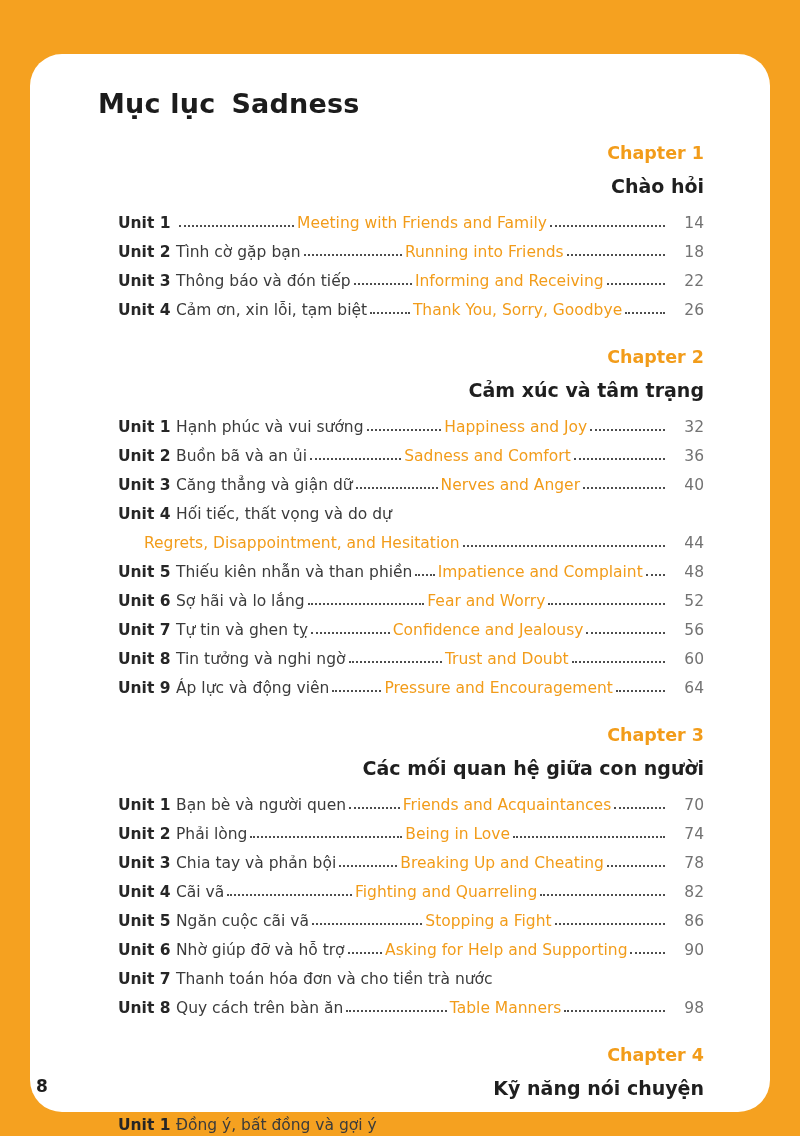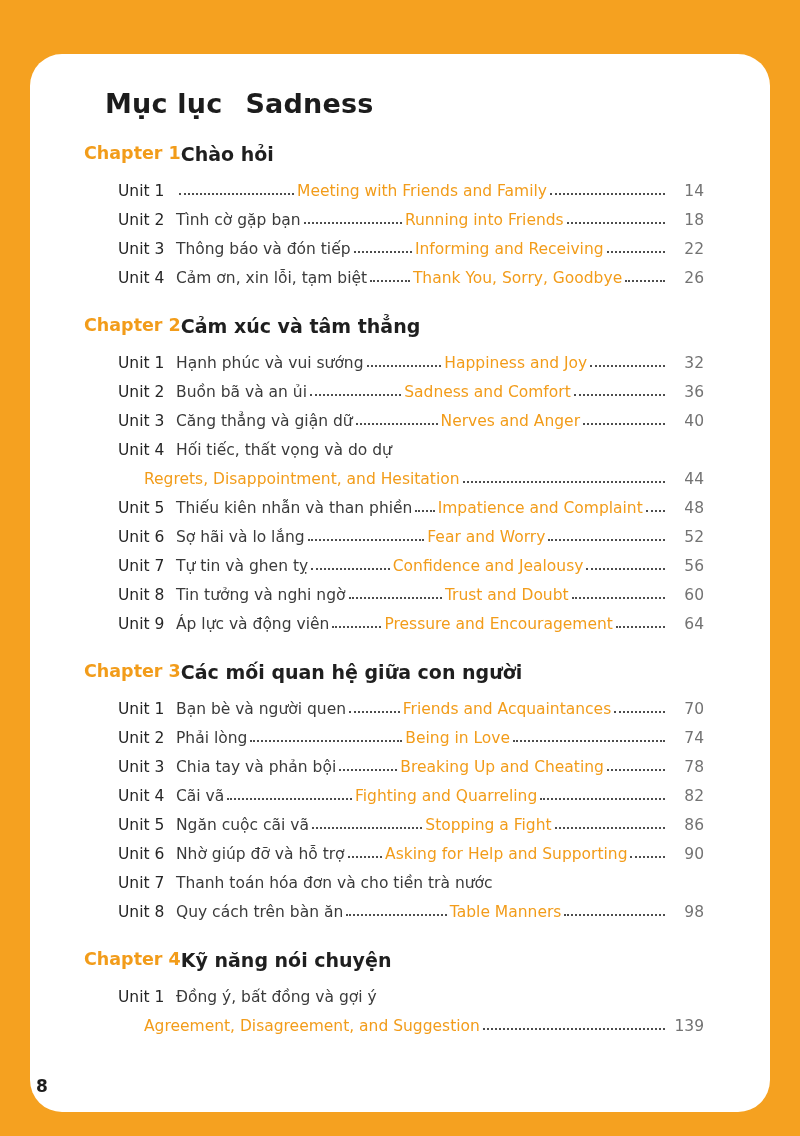--- a/index.html
+++ b/index.html
@@ -16,34 +16,34 @@
     background:#ffffff;
     border-radius:32px;
   }
   .content { padding:34px 66px 0 54px; }
 
   .title-row {
     display:flex; align-items:baseline; gap:16px;
     margin:0 0 24px 14px;
   }
   .title-vi, .title-en {
-    font-size:27px; font-weight:bold; color:#1c1c1c; letter-spacing:0.2px;margin-left:7px;
+    font-size:27px; font-weight:bold; color:#1c1c1c; letter-spacing:0.2px;
   }
 
   .chapter { margin-bottom:28px; }
-  .ch-head { display:flex; align-items:flex-start; margin-bottom:6px; }
+  .ch-head { display:flex; align-items:flex-end; gap:12px; margin-bottom:6px;flex-direction:column; }
   .ch-label { color:#F29C1A; font-weight:bold; font-size:17.5px; white-space:nowrap; }
   .ch-title { color:#1f1f1f; font-weight:bold; font-size:19px; white-space:nowrap; }
 
   .unit {
     display:flex; align-items:flex-end;
     margin-left:34px; height:29px;
     font-size:15.5px; color:#3b3b3b;
   }
-  .unit-label { flex:0 0 58px; font-weight:normal; color:#262626; white-space:nowrap; }
+  .unit-label { flex:0 0 58px; font-weight:bold; color:#262626; white-space:nowrap; }
   .vi { white-space:nowrap; }
   .en { color:#F29C1A; white-space:nowrap; }
   .dots {
     flex:1 1 10px; min-width:6px; align-self:flex-end;
     border-bottom:2px dotted #4d4d4d;
     margin:0 3px 5px 3px; height:0;
   }
   .pagenum { flex:0 0 36px; text-align:right; color:#737373; white-space:nowrap; }
   .cont { margin-left:60px; }
 
@@ -95,21 +95,21 @@
             <span class="vi">Cảm ơn, xin lỗi, tạm biệt</span>
             <span class="dots"></span>
             <span class="en">Thank You, Sorry, Goodbye</span>
             <span class="dots"></span>
             <span class="pagenum">26</span>
           </div>
         </section>
         <section class="chapter">
           <div class="ch-head">
             <span class="ch-label">Chapter 2</span>
-            <span class="ch-title">Cảm xúc và tâm thẳng</span>
+            <span class="ch-title">Cảm xúc và tâm trạng</span>
           </div>
           <div class="unit">
             <span class="unit-label">Unit 1</span>
             <span class="vi">Hạnh phúc và vui sướng</span>
             <span class="dots"></span>
             <span class="en">Happiness and Joy</span>
             <span class="dots"></span>
             <span class="pagenum">32</span>
           </div>
           <div class="unit">

